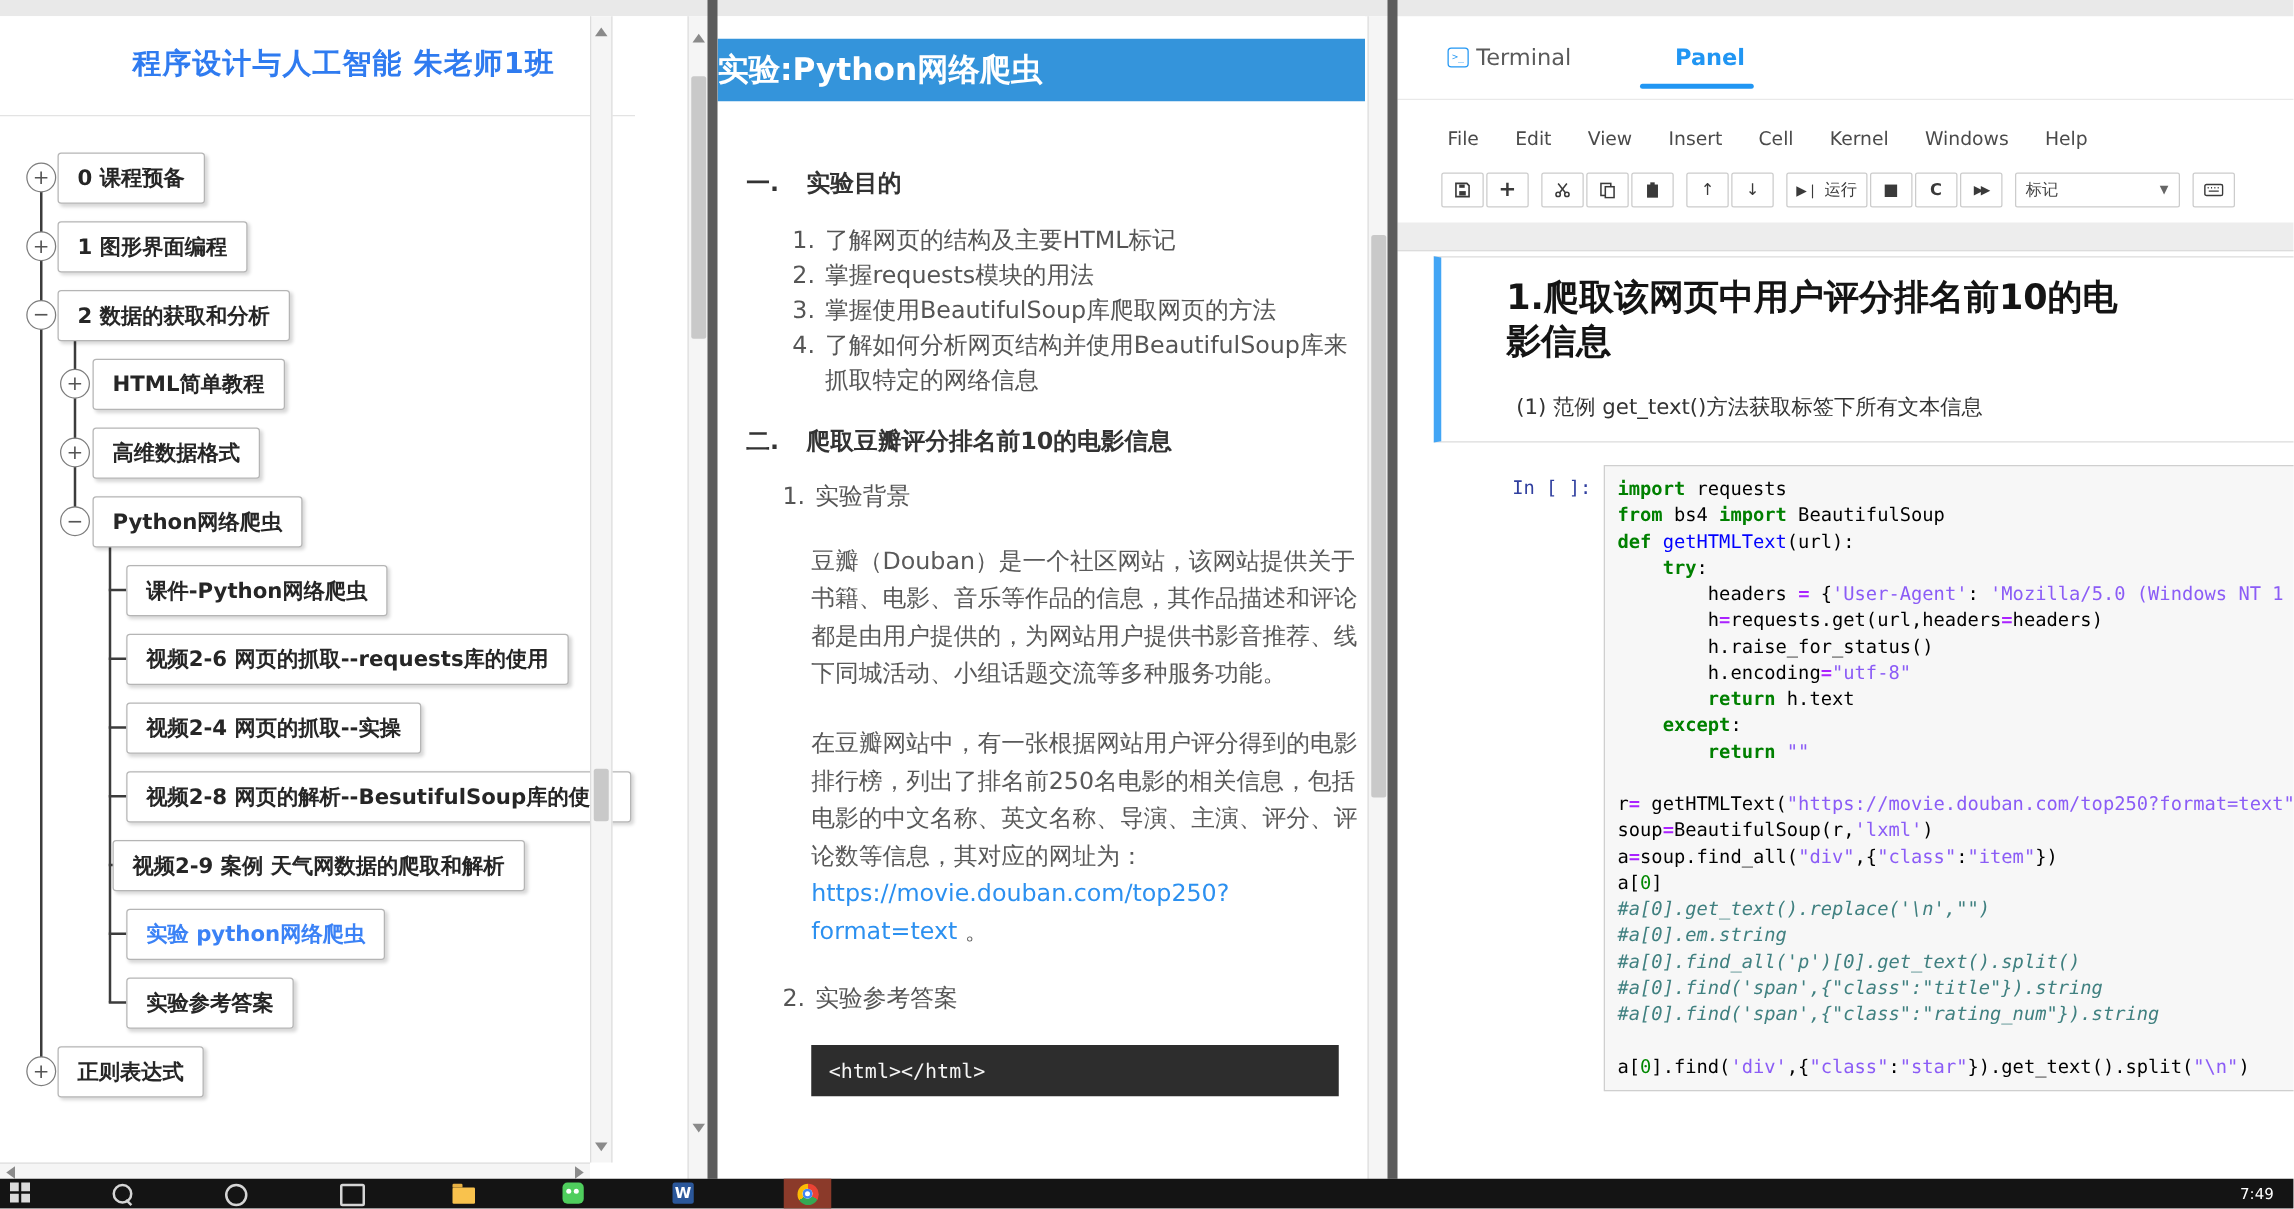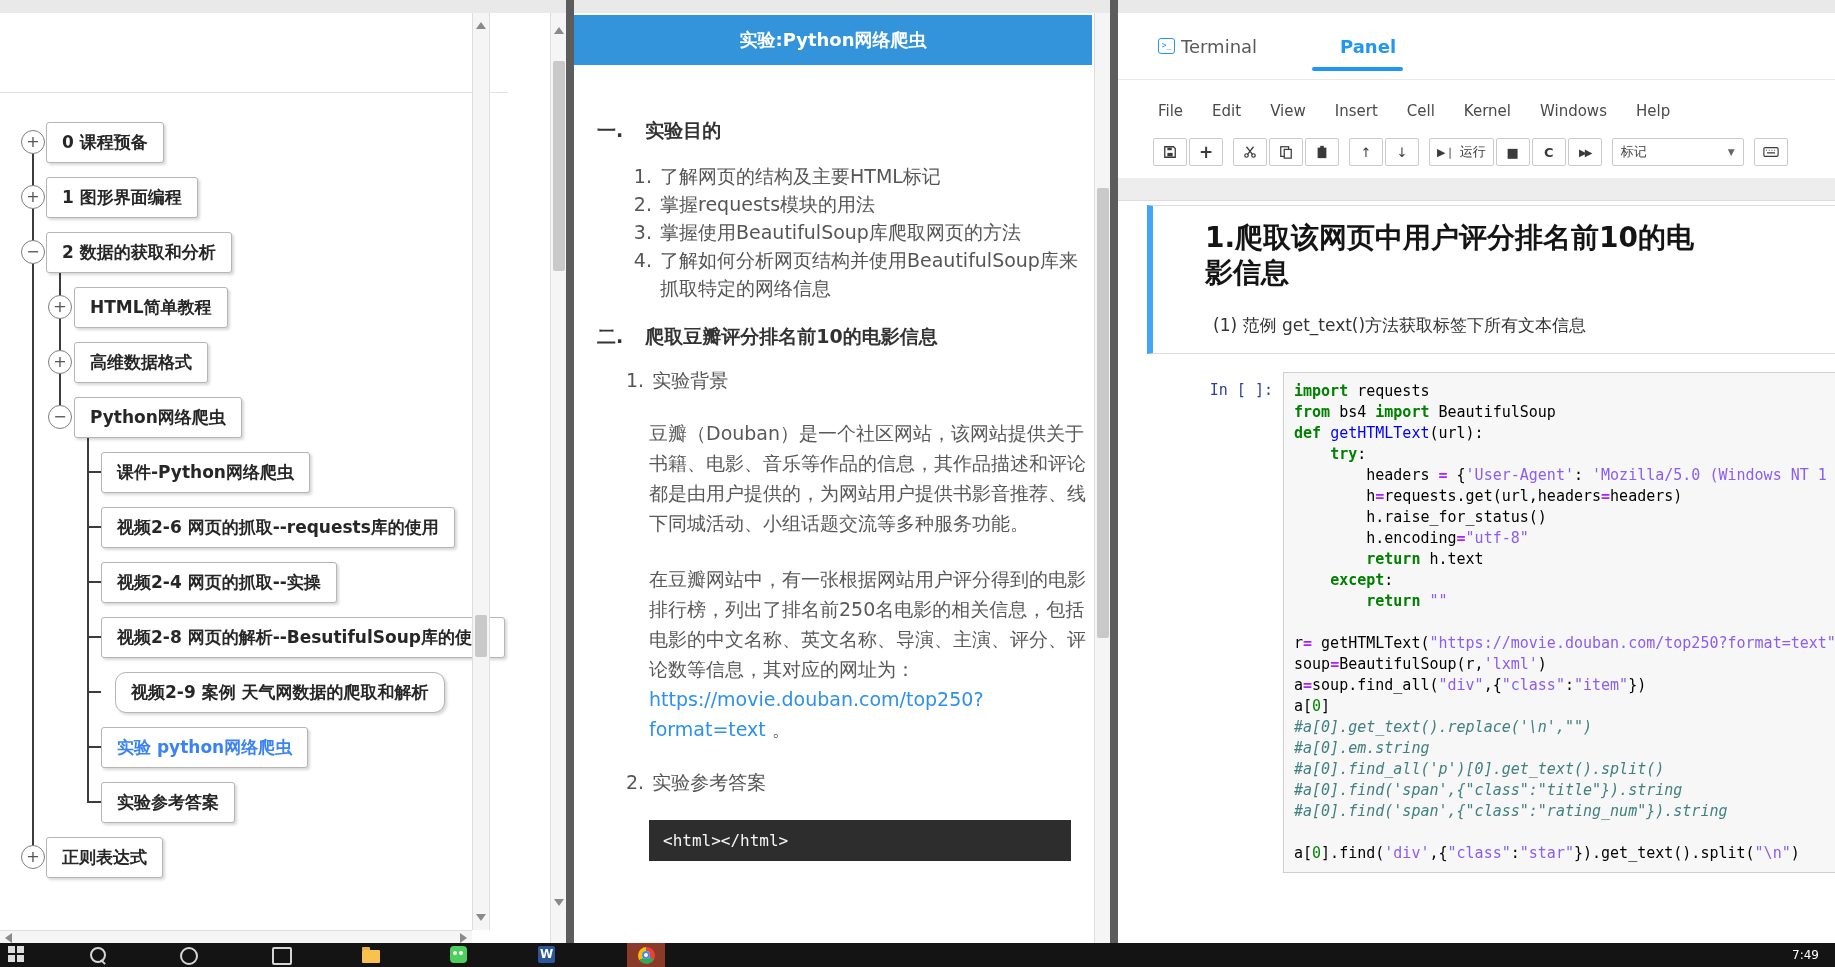--- a/index.html
+++ b/index.html
@@ -31,21 +31,21 @@
   #lp-vscroll{left:472px;top:13px;width:16px;height:917px;}
   #lp-hscroll{left:0;top:930px;width:472px;height:13px;background:#f5f5f5;border-top:1px solid #ddd;}
   #mid-scroll{left:550px;top:13px;width:16px;height:930px;}
   #right-scroll{left:1094px;top:13px;width:16px;height:930px;}
 
   .divider{top:0;width:8px;height:943px;background:#5c5c5c;z-index:40;}
   #divider1{left:566px;} #divider2{left:1110px;}
 
   
   #mid-doc{left:574px;top:13px;width:518px;height:930px;background:#fff;overflow:hidden;}
-  #mid-header{margin-top:2px;height:50px;line-height:50px;background:#3494db;color:#fff;font-size:18px;font-weight:bold;text-align:center;}
+  #mid-header{margin-top:18px;height:50px;line-height:50px;background:#3494db;color:#fff;font-size:25px;font-weight:bold;}
   #doc-body{padding:53px 5px 0 0;}
   .hblock{margin:0 0 18px 23px;font-size:19px;font-weight:bold;color:#333;}
   .hblock .hnum{margin-right:22px;}
   .olist{margin:0 0 22px 52px;}
   .olist-row{display:flex;font-size:19px;color:#555;line-height:28px;}
   .olist-row .onum{width:26px;flex:none;text-align:right;margin-right:8px;}
   .numitem{margin:0 0 24px 52px;font-size:19px;color:#555;}
   .numitem .nnum{margin-right:8px;}
   .para{margin:0 0 26px 75px;font-size:19px;color:#595959;line-height:30px;overflow-wrap:anywhere;}
   .doclink{color:#2b90f0;cursor:pointer;}
@@ -102,20 +102,21 @@
   .chrome-ball::after{content:"";position:absolute;left:4.5px;top:4.5px;width:8px;height:8px;background:#fff;border-radius:50%;box-shadow:inset 0 0 0 2px #4285f4;}
   #task-time{position:absolute;right:16px;top:5px;color:#fff;font-size:12px;text-align:center;}
 </style>
 </head>
 <body>
 
 <div id="stage">
   <div class="abs" id="topstrip"></div>
 
   <div class="abs" id="left-window">
+    <div class="abs" id="lp-title">程序设计与人工智能 朱老师1班</div>
     <div class="abs" id="lp-sep"></div>
     <div class="abs" id="left-tree" style="left:0;top:0;width:550px;height:930px;">
         <div class="tree-line" style="left: 32px; top: 129px; width: 2px; height: 715px;"></div>
         <div class="tree-line" style="left: 59px; top: 259px; width: 2px; height: 145px;"></div>
         <div class="tree-line" style="left: 87px; top: 424px; width: 2px; height: 365px;"></div>
         <div class="tree-toggle" style="left: 21px; top: 117px;">+</div>
         <div class="tree-box" style="left: 46px; top: 109px;">0 课程预备</div>
         <div class="tree-toggle" style="left: 21px; top: 172px;">+</div>
         <div class="tree-box" style="left: 46px; top: 164px;">1 图形界面编程</div>
         <div class="tree-toggle" style="left: 21px; top: 227px;">−</div>
@@ -128,21 +129,21 @@
         <div class="tree-box" style="left: 74px; top: 384px;">Python网络爬虫</div>
         <div class="tree-line" style="left: 87px; top: 458px; width: 14px; height: 2px;"></div>
         <div class="tree-box" style="left: 101px; top: 439px;">课件-Python网络爬虫</div>
         <div class="tree-line" style="left: 87px; top: 513px; width: 14px; height: 2px;"></div>
         <div class="tree-box" style="left: 101px; top: 494px;">视频2-6 网页的抓取--requests库的使用</div>
         <div class="tree-line" style="left: 87px; top: 568px; width: 14px; height: 2px;"></div>
         <div class="tree-box" style="left: 101px; top: 549px;">视频2-4 网页的抓取--实操</div>
         <div class="tree-line" style="left: 87px; top: 623px; width: 14px; height: 2px;"></div>
         <div class="tree-box" style="left: 101px; top: 604px;">视频2-8 网页的解析--BesutifulSoup库的使用</div>
         <div class="tree-line" style="left: 87px; top: 678px; width: 14px; height: 2px;"></div>
-        <div class="tree-box" style="left: 115px; top: 659px; border-radius: 11px;">视频2-9 案例 天气网数据的爬取和解析</div>
+        <div class="tree-box" style="left: 90px; top: 659px;">视频2-9 案例 天气网数据的爬取和解析</div>
         <div class="tree-line" style="left: 87px; top: 733px; width: 14px; height: 2px;"></div>
         <div class="tree-box sel" style="left: 101px; top: 714px;">实验 python网络爬虫</div>
         <div class="tree-line" style="left: 87px; top: 788px; width: 14px; height: 2px;"></div>
         <div class="tree-box" style="left: 101px; top: 769px;">实验参考答案</div>
         <div class="tree-toggle" style="left: 21px; top: 832px;">+</div>
         <div class="tree-box" style="left: 46px; top: 824px;">正则表达式</div>
       </div>
   </div>
   <div class="abs sb-v" id="lp-vscroll">
     <div class="arr arr-up" style="left:3px;top:9px;"></div>

